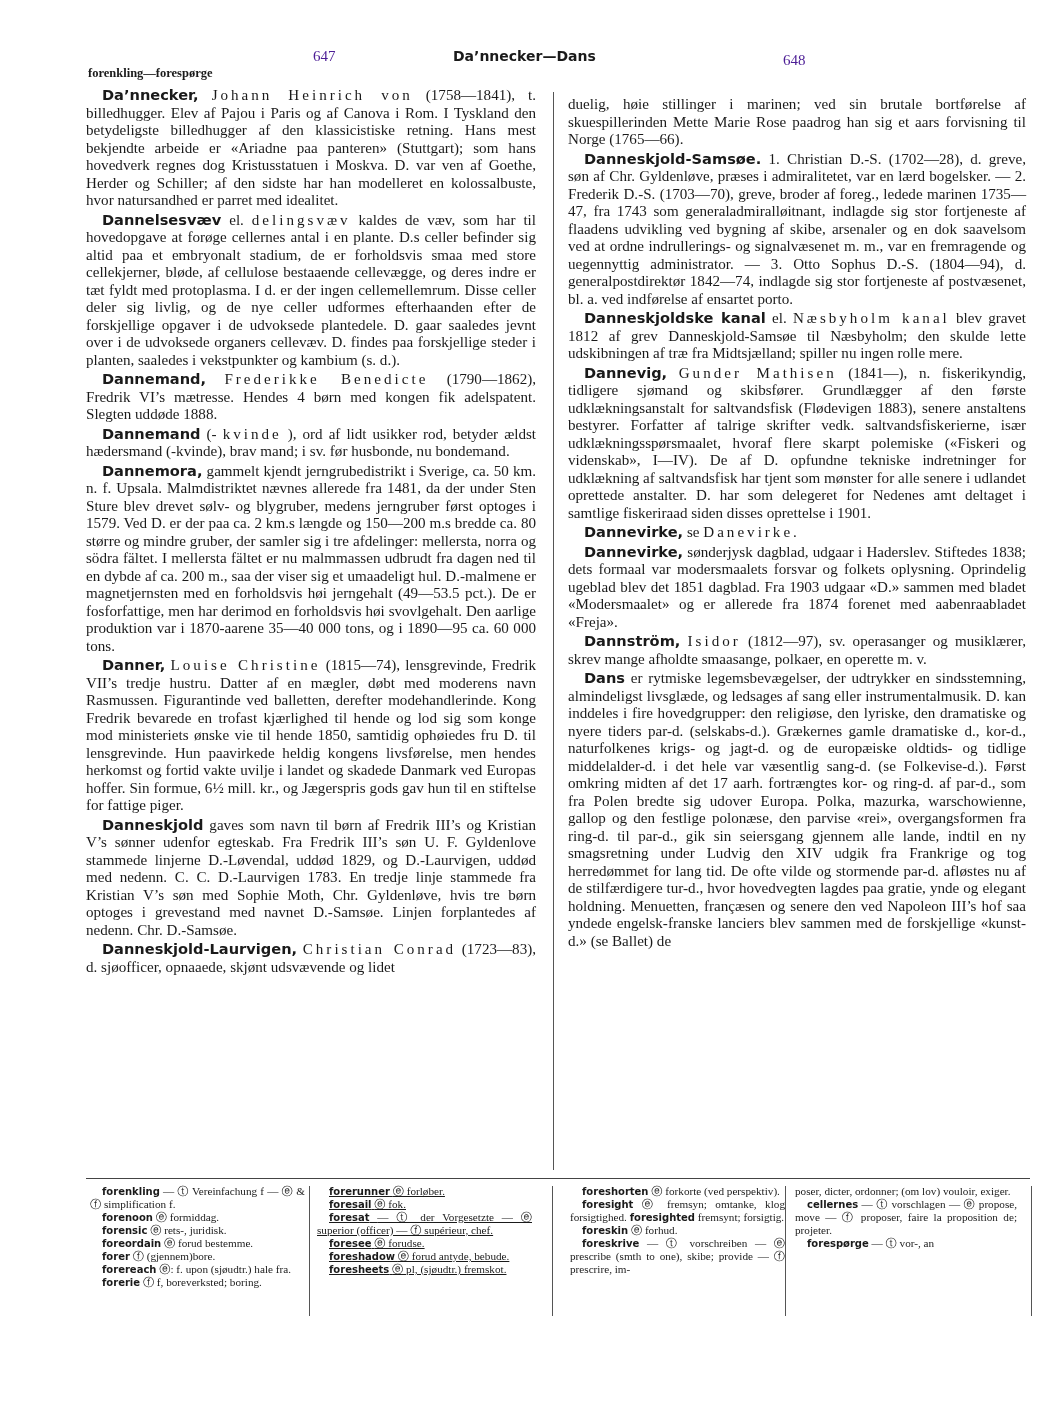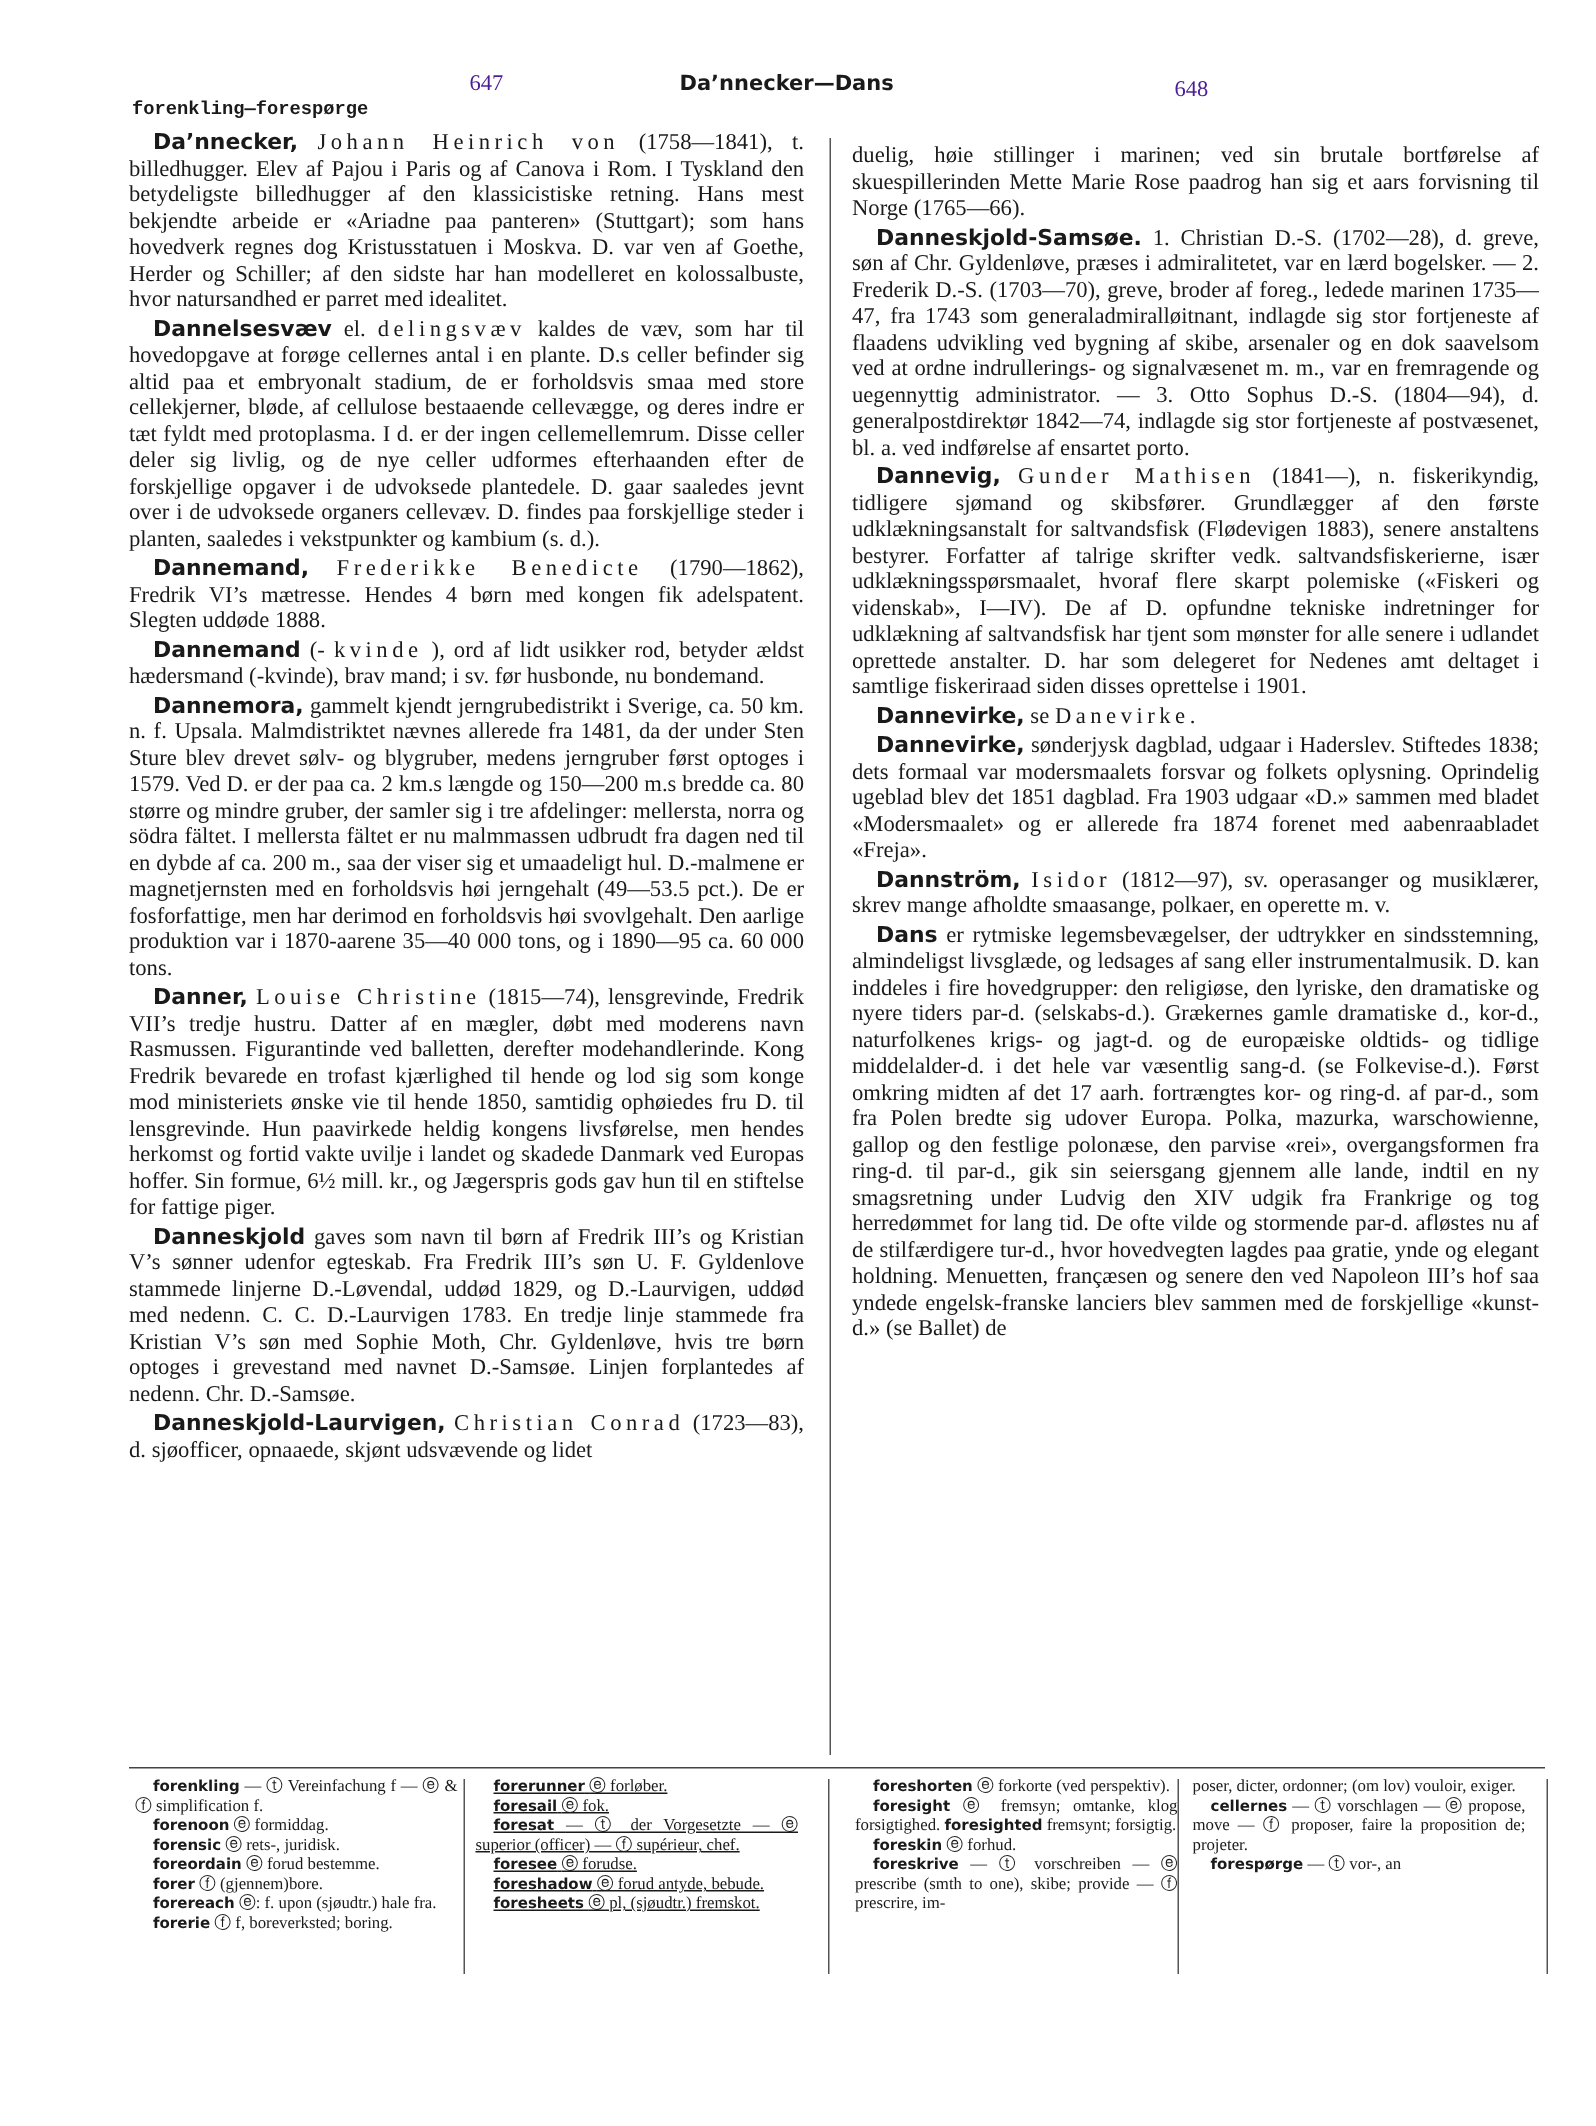--- a/index.html
+++ b/index.html
@@ -13,21 +13,21 @@
     font-family: "Liberation Serif", serif; color: #4c1d95;
   }
   .page-num.left { left: 313px; }
   .page-num.right { left: 783px; top: 52px; }
   .running-head {
     position: absolute; top: 48px; left: 453px;
     font-family: "DejaVu Sans", sans-serif; font-weight: bold; font-size: 14px;
   }
   .guide-words {
     position: absolute; top: 66px; left: 88px;
-    font-family: Liberation Mono, monospace; font-weight: bold; font-size: 12.5px;
+    font-family: Liberation Serif, serif; font-weight: bold; font-size: 12.5px;
   }
   .col {
     position: absolute; top: 86px; width: 450px;
     font-family: "Liberation Serif", serif; font-size: 15.1px; line-height: 17.5px;
     text-align: justify;
   }
   .col.left { left: 86px; }
   .col.right { left: 568px; top: 96px; width: 458px; }
   .col-divider {
     position: absolute; left: 553px; top: 92px; width: 1px; height: 1078px;
@@ -76,20 +76,21 @@
     <p class="entry"><span class="hw">Dannemand</span> <span>(-</span> <span class="sp">kvinde</span> <span>), ord af lidt usikker rod, betyder ældst hædersmand (-kvinde), brav mand; i sv. før husbonde, nu bondemand.</span></p>
     <p class="entry"><span class="hw">Dannemora,</span> <span>gammelt kjendt jerngrubedistrikt i Sverige, ca. 50 km. n. f. Upsala. Malmdistriktet nævnes allerede fra 1481, da der under Sten Sture blev drevet sølv- og blygruber, medens jerngruber først optoges i 1579. Ved D. er der paa ca. 2 km.s længde og 150—200 m.s bredde ca. 80 større og mindre gruber, der samler sig i tre afdelinger: mellersta, norra og södra fältet. I mellersta fältet er nu malmmassen udbrudt fra dagen ned til en dybde af ca. 200 m., saa der viser sig et umaadeligt hul. D.-malmene er magnetjernsten med en forholdsvis høi jerngehalt (49—53.5 pct.). De er fosforfattige, men har derimod en forholdsvis høi svovlgehalt. Den aarlige produktion var i 1870-aarene 35—40 000 tons, og i 1890—95 ca. 60 000 tons.</span></p>
     <p class="entry"><span class="hw">Danner,</span> <span class="sp">Louise Christine</span> <span>(1815—74), lensgrevinde, Fredrik VII’s tredje hustru. Datter af en mægler, døbt med moderens navn Rasmussen. Figurantinde ved balletten, derefter modehandlerinde. Kong Fredrik bevarede en trofast kjærlighed til hende og lod sig som konge mod ministeriets ønske vie til hende 1850, samtidig ophøiedes fru D. til lensgrevinde. Hun paavirkede heldig kongens livsførelse, men hendes herkomst og fortid vakte uvilje i landet og skadede Danmark ved Europas hoffer. Sin formue, 6½ mill. kr., og Jægerspris gods gav hun til en stiftelse for fattige piger.</span></p>
     <p class="entry"><span class="hw">Danneskjold</span> <span>gaves som navn til børn af Fredrik III’s og Kristian V’s sønner udenfor egteskab. Fra Fredrik III’s søn U. F. Gyldenlove stammede linjerne D.-Løvendal, uddød 1829, og D.-Laurvigen, uddød med nedenn. C. C. D.-Laurvigen 1783. En tredje linje stammede fra Kristian V’s søn med Sophie Moth, Chr. Gyldenløve, hvis tre børn optoges i grevestand med navnet D.-Samsøe. Linjen forplantedes af nedenn. Chr. D.-Samsøe.</span></p>
     <p class="entry"><span class="hw">Danneskjold-Laurvigen,</span> <span class="sp">Christian Conrad</span> <span>(1723—83), d. sjøofficer, opnaaede, skjønt udsvævende og lidet</span></p>
   </div>
 <div class="col-divider"></div>
 <div class="col right" id="rightcol">
     <p class="entry cont"><span>duelig, høie stillinger i marinen; ved sin brutale bortførelse af skuespillerinden Mette Marie Rose paadrog han sig et aars forvisning til Norge (1765—66).</span></p>
     <p class="entry"><span class="hw">Danneskjold-Samsøe.</span> <span>1. Christian D.-S. (1702—28), d. greve, søn af Chr. Gyldenløve, præses i admiralitetet, var en lærd bogelsker. — 2. Frederik D.-S. (1703—70), greve, broder af foreg., ledede marinen 1735—47, fra 1743 som generaladmiralløitnant, indlagde sig stor fortjeneste af flaadens udvikling ved bygning af skibe, arsenaler og en dok saavelsom ved at ordne indrullerings- og signalvæsenet m. m., var en fremragende og uegennyttig administrator. — 3. Otto Sophus D.-S. (1804—94), d. generalpostdirektør 1842—74, indlagde sig stor fortjeneste af postvæsenet, bl. a. ved indførelse af ensartet porto.</span></p>
+    <p class="entry"><span class="hw">Danneskjoldske kanal</span> <span>el.</span> <span class="sp">Næsbyholm kanal</span> <span>blev gravet 1812 af grev Danneskjold-Samsøe til Næsbyholm; den skulde lette udskibningen af træ fra Midtsjælland; spiller nu ingen rolle mere.</span></p>
     <p class="entry"><span class="hw">Dannevig,</span> <span class="sp">Gunder Mathisen</span> <span>(1841—), n. fiskerikyndig, tidligere sjømand og skibsfører. Grundlægger af den første udklækningsanstalt for saltvandsfisk (Flødevigen 1883), senere anstaltens bestyrer. Forfatter af talrige skrifter vedk. saltvandsfiskerierne, især udklækningsspørsmaalet, hvoraf flere skarpt polemiske («Fiskeri og videnskab», I—IV). De af D. opfundne tekniske indretninger for udklækning af saltvandsfisk har tjent som mønster for alle senere i udlandet oprettede anstalter. D. har som delegeret for Nedenes amt deltaget i samtlige fiskeriraad siden disses oprettelse i 1901.</span></p>
     <p class="entry"><span class="hw">Dannevirke,</span> <span>se</span> <span class="sp">Danevirke.</span> </p>
     <p class="entry"><span class="hw">Dannevirke,</span> <span>sønderjysk dagblad, udgaar i Haderslev. Stiftedes 1838; dets formaal var modersmaalets forsvar og folkets oplysning. Oprindelig ugeblad blev det 1851 dagblad. Fra 1903 udgaar «D.» sammen med bladet «Modersmaalet» og er allerede fra 1874 forenet med aabenraabladet «Freja».</span></p>
     <p class="entry"><span class="hw">Dannström,</span> <span class="sp">Isidor</span> <span>(1812—97), sv. operasanger og musiklærer, skrev mange afholdte smaasange, polkaer, en operette m. v.</span></p>
     <p class="entry"><span class="hw">Dans</span> <span>er rytmiske legemsbevægelser, der udtrykker en sindsstemning, almindeligst livsglæde, og ledsages af sang eller instrumentalmusik. D. kan inddeles i fire hovedgrupper: den religiøse, den lyriske, den dramatiske og nyere tiders par-d. (selskabs-d.). Grækernes gamle dramatiske d., kor-d., naturfolkenes krigs- og jagt-d. og de europæiske oldtids- og tidlige middelalder-d. i det hele var væsentlig sang-d. (se Folkevise-d.). Først omkring midten af det 17 aarh. fortrængtes kor- og ring-d. af par-d., som fra Polen bredte sig udover Europa. Polka, mazurka, warschowienne, gallop og den festlige polonæse, den parvise «rei», overgangsformen fra ring-d. til par-d., gik sin seiersgang gjennem alle lande, indtil en ny smagsretning under Ludvig den XIV udgik fra Frankrige og tog herredømmet for lang tid. De ofte vilde og stormende par-d. afløstes nu af de stilfærdigere tur-d., hvor hovedvegten lagdes paa gratie, ynde og elegant holdning. Menuetten, françæsen og senere den ved Napoleon III’s hof saa yndede engelsk-franske lanciers blev sammen med de forskjellige «kunst-d.» (se Ballet) de</span></p>
   </div>
 
 <div class="rule top"></div>
 
 <div class="foot c1" id="f1">

